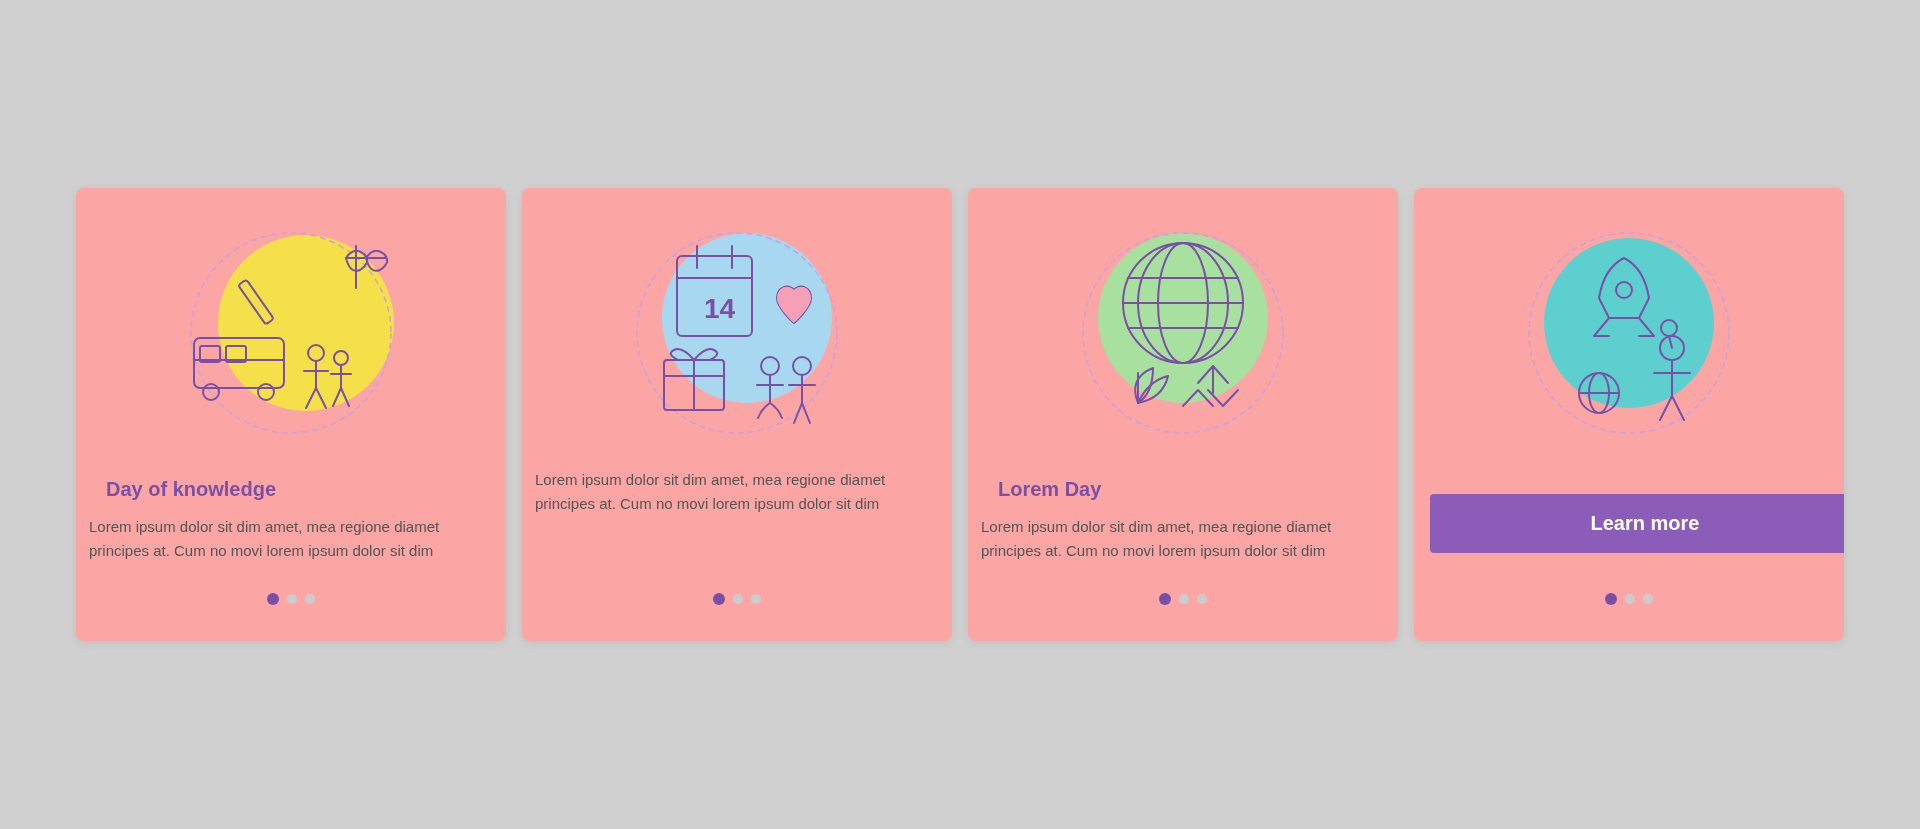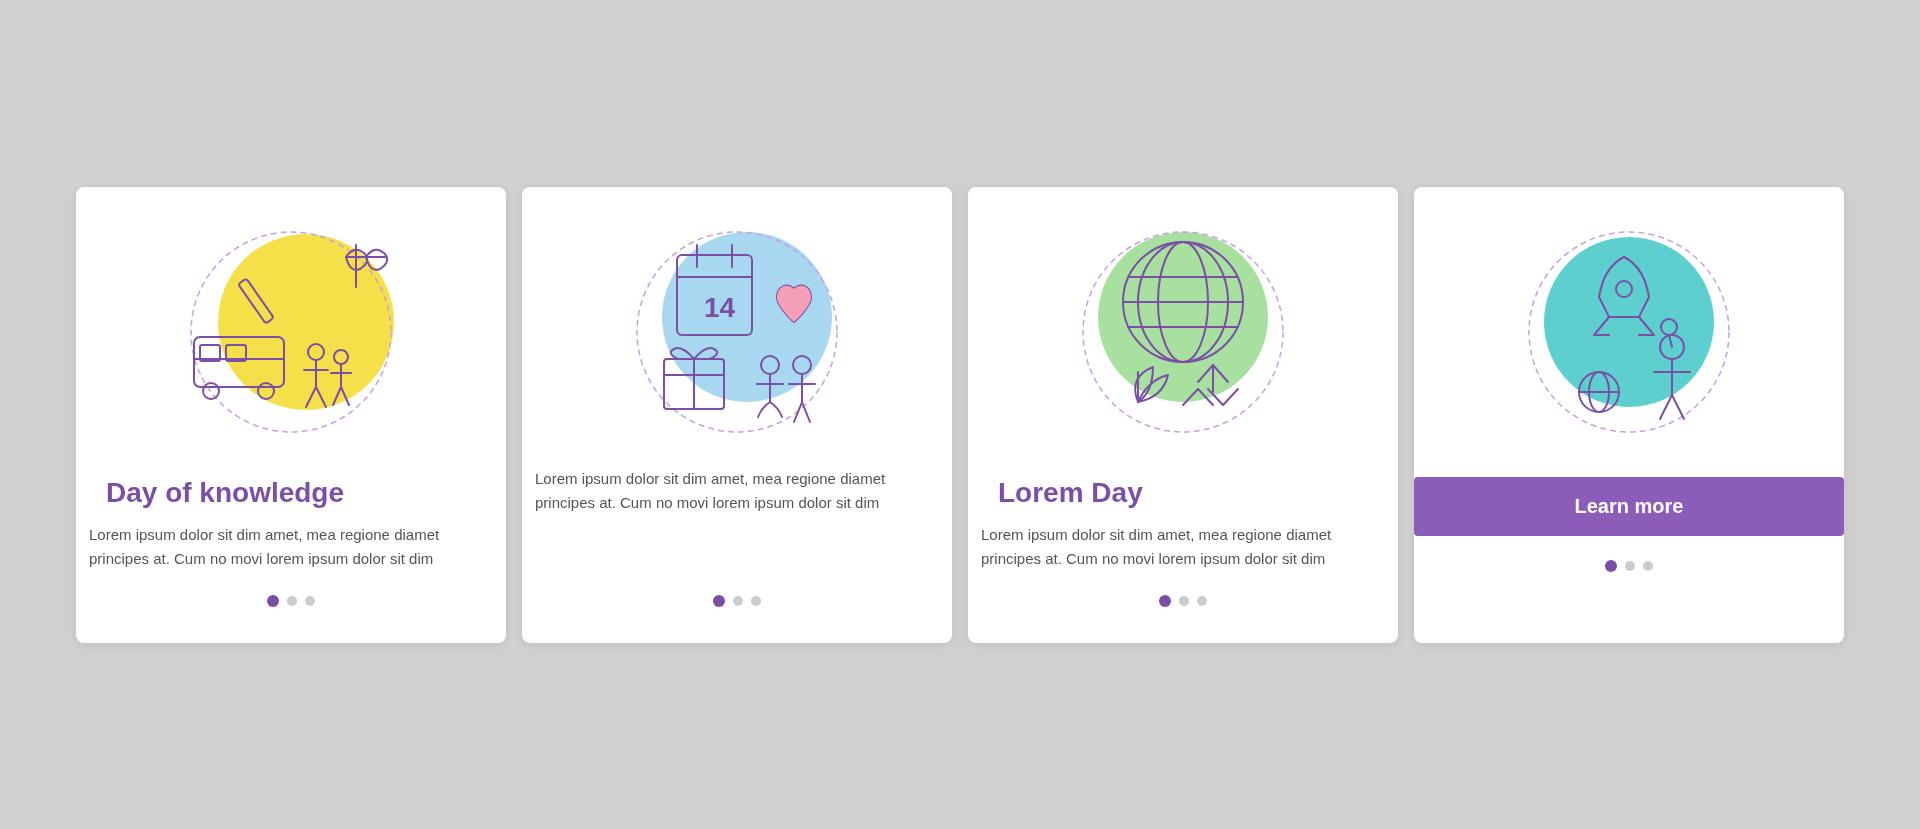--- a/index.html
+++ b/index.html
@@ -16,42 +16,42 @@
 
     .cards-container {
       display: flex;
       gap: 16px;
       padding: 40px;
       justify-content: center;
       align-items: stretch;
     }
 
     .card {
-      background: #ffffff;
+      background: #fca5a5;
       border-radius: 8px;
       width: 430px;
       padding: 0 0 30px 0;
       display: flex;
       flex-direction: column;
       align-items: center;
       box-shadow: 0 2px 8px rgba(0,0,0,0.08);
       overflow: hidden;
     }
 
     .card-illustration {
       width: 100%;
       display: flex;
       justify-content: center;
       align-items: center;
       padding: 30px 20px 20px;
       position: relative;
     }
 
     .card-title {
-      font-size: 28px;
+      font-size: 20px;
       font-weight: bold;
       color: #7b4fa6;
       margin: 10px 30px 14px;
       text-align: left;
       width: calc(100% - 60px);
     }
 
     .card-body {
       font-size: 15px;
       color: #555;
@@ -84,21 +84,21 @@
 
     .learn-more-btn {
       background: #8b5cb8;
       color: #fff;
       font-size: 20px;
       font-weight: bold;
       border: none;
       border-radius: 4px;
       padding: 18px 0;
       width: calc(100% - 0px);
-      margin: 0;
+      margin: 16px;
       cursor: pointer;
       text-align: center;
     }
 
     .learn-more-wrapper {
       width: 100%;
       padding: 0 0;
       margin-top: 10px;
     }
 

